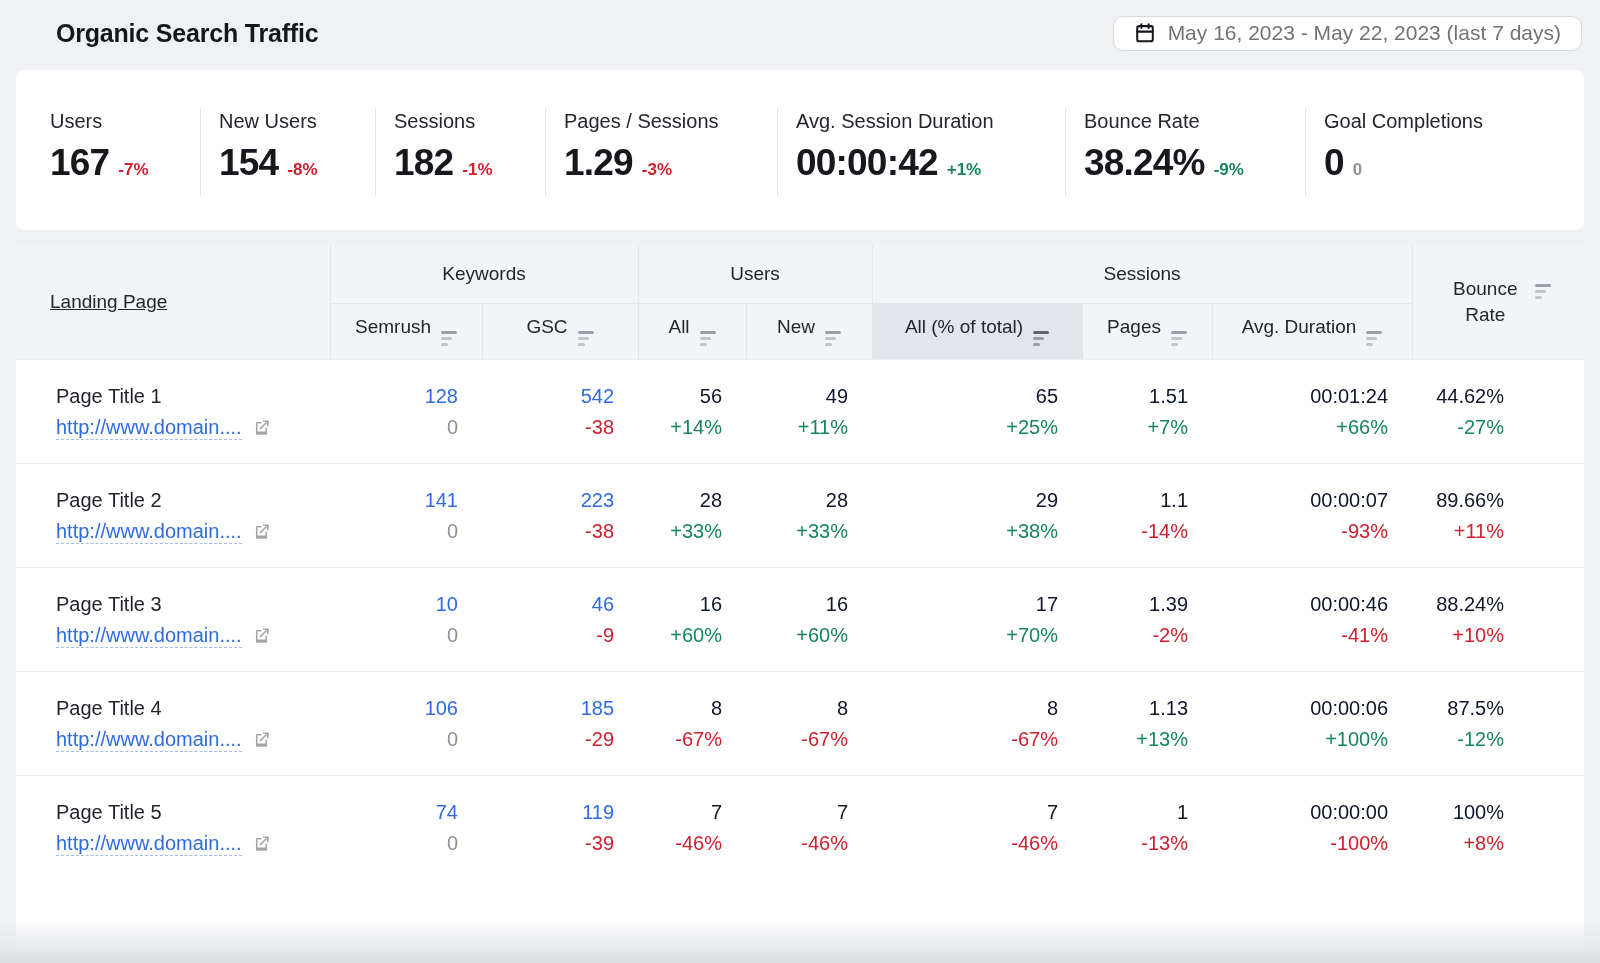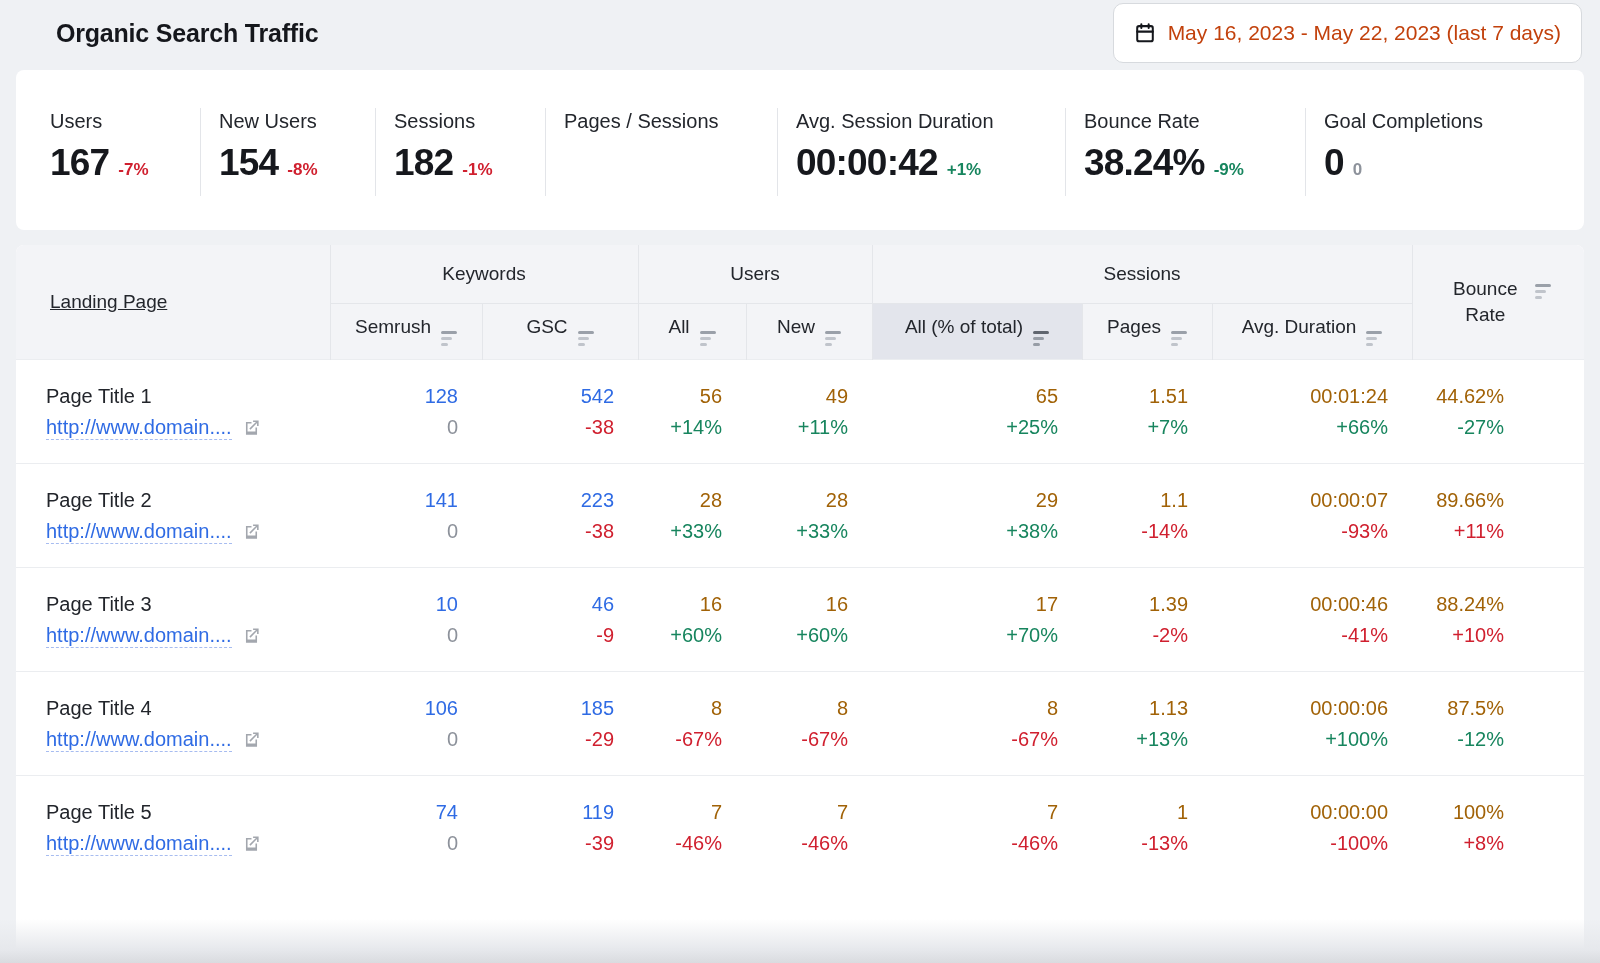--- a/index.html
+++ b/index.html
@@ -8,42 +8,42 @@
     background:#eff1f4;
     font-family:"Liberation Sans","DejaVu Sans",sans-serif;
     color:#22252b;
     position:relative;
   }
 
   
   .top-bar { display:flex; align-items:center; justify-content:space-between; padding:10px 18px 6px 20px; height:62px;margin-left:36px; }
   .page-title { font-size:25px; font-weight:700; color:#15171c; letter-spacing:-0.2px; }
   .date-btn {
-    display:flex; align-items:center; gap:12px; height:60px; padding:16px 20px;
+    display:flex; align-items:center; gap:12px; height:35px; padding:16px 20px;
     background:#fff; border:1px solid #d7dade; border-radius:10px;
-    font-size:21px; color:#c2410c; cursor:pointer;
+    font-size:21px; color:#737373; cursor:pointer;
   }
   .date-btn svg { display:block; color:#15171c; }
 
   
   .card { background:#fff; border-radius:8px; margin:4px 16px; }
   .stats-card { display:flex; padding:38px 0 34px 0; height:160px; margin-top:8px; }
   .stat { padding:2px 10px 2px 18px; border-left:1px solid #e3e5e9; }
   .stat:first-child { border-left:none; padding-left:34px; }
   .stat-label { font-size:20px; color:#23262c; margin-bottom:9px; white-space:nowrap; }
   .stat-value-row { display:flex; align-items:baseline; gap:9px; }
   .stat-value { font-size:37px; font-weight:800; color:#16181d; letter-spacing:-0.8px; }
   .stat-delta { font-size:17px; font-weight:600; }
   .w1{width:184px}.w2{width:175px}.w3{width:170px}.w4{width:232px}.w5{width:288px}.w6{width:240px}.w7{flex:1}
 
   .negative { color:#d0202f; }
   .positive { color:#17855e; }
   .muted    { color:#8d929b; }
   .link     { color:#2f6be4; }
-  .dark     { color:#a16207; }
+  .dark     { color:#0f172a; }
 
   
   .table-card { margin-top:15px; height:703px; border-radius:8px 8px 0 0; overflow:hidden; }
   .card-title { font-size:23px; font-weight:700; color:#15171c; padding:22px 34px 18px 34px; }
 
   table { border-collapse:collapse; width:1568px; table-layout:fixed; }
   thead th {
     background:#f3f4f7; font-weight:400; font-size:19px; color:#23262c;
     text-align:center; vertical-align:middle;
   }
@@ -64,21 +64,21 @@
   .bounce-head-inner { display:inline-flex; align-items:flex-start; justify-content:center; }
   .bounce-head-inner .label-2line { display:inline-block; width:80px; text-align:center; line-height:26px; }
   .bounce-head-inner .sort-icon { margin-top:8px; }
 
   tbody td { border-top:1px solid #ebedf0; height:104px; vertical-align:middle; background:#fff; }
   td.num { text-align:right; padding-right:24px; }
   td.num .main { font-size:20px; line-height:26px; }
   td.num .sub  { font-size:20px; line-height:26px; margin-top:5px; }
   td.num-bounce { padding-right:80px; }
 
-  td.lp-cell { padding-left:30px; text-align:left; }
+  td.lp-cell { padding-left:40px; text-align:left; }
   .lp-title { font-size:20px; color:#22252b; line-height:26px; }
   .lp-url-line { display:flex; align-items:center; gap:10px; margin-top:6px; }
   a.lp-url { font-size:20px; color:#2f6be4; text-decoration:none; border-bottom:1.5px dashed #a7bcf0; line-height:24px; cursor:pointer; }
   .ext-icon { color:#a3a7ae; display:inline-flex; cursor:pointer; }
   .ext-icon svg { display:block; }
 
   
   .bottom-fade {
     position:absolute; left:0; right:0; bottom:0; height:44px; pointer-events:none;
     background:linear-gradient(to bottom, rgba(239,241,244,0) 0%, #e6e8ec 70%, #d9dbdf 100%);
@@ -117,20 +117,24 @@
   </div>
   <div class="stat w3">
     <div class="stat-label">Sessions</div>
     <div class="stat-value-row">
       <span class="stat-value">182</span>
       <span class="stat-delta negative">-1%</span>
     </div>
   </div>
   <div class="stat w4">
     <div class="stat-label">Pages / Sessions</div>
+    <div class="stat-value-row">
+      <span class="stat-value">1.29</span>
+      <span class="stat-delta negative">-3%</span>
+    </div>
   </div>
   <div class="stat w5">
     <div class="stat-label">Avg. Session Duration</div>
     <div class="stat-value-row">
       <span class="stat-value">00:00:42</span>
       <span class="stat-delta positive">+1%</span>
     </div>
   </div>
   <div class="stat w6">
     <div class="stat-label">Bounce Rate</div>

